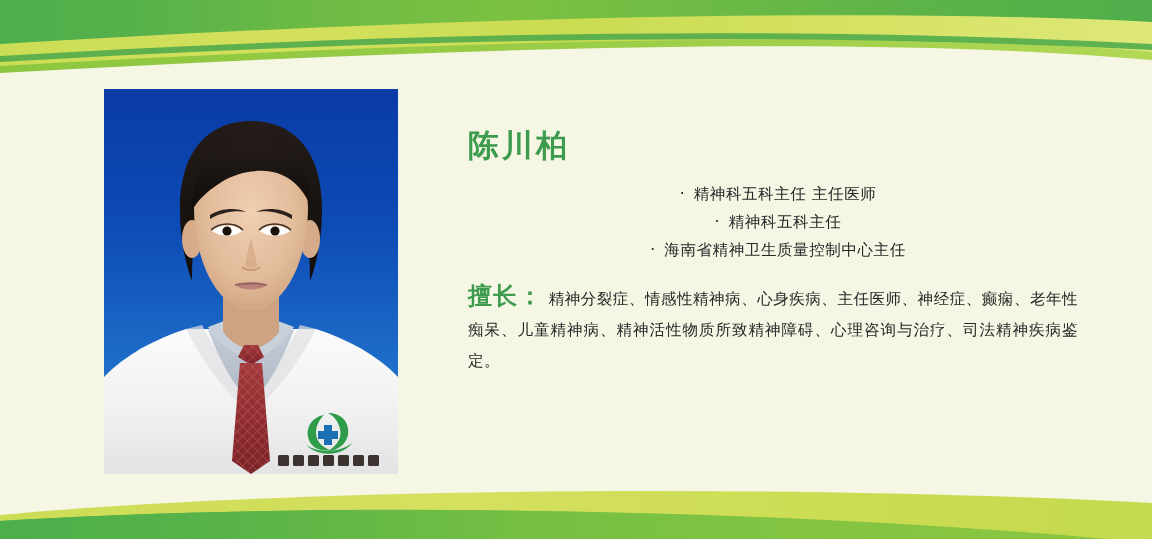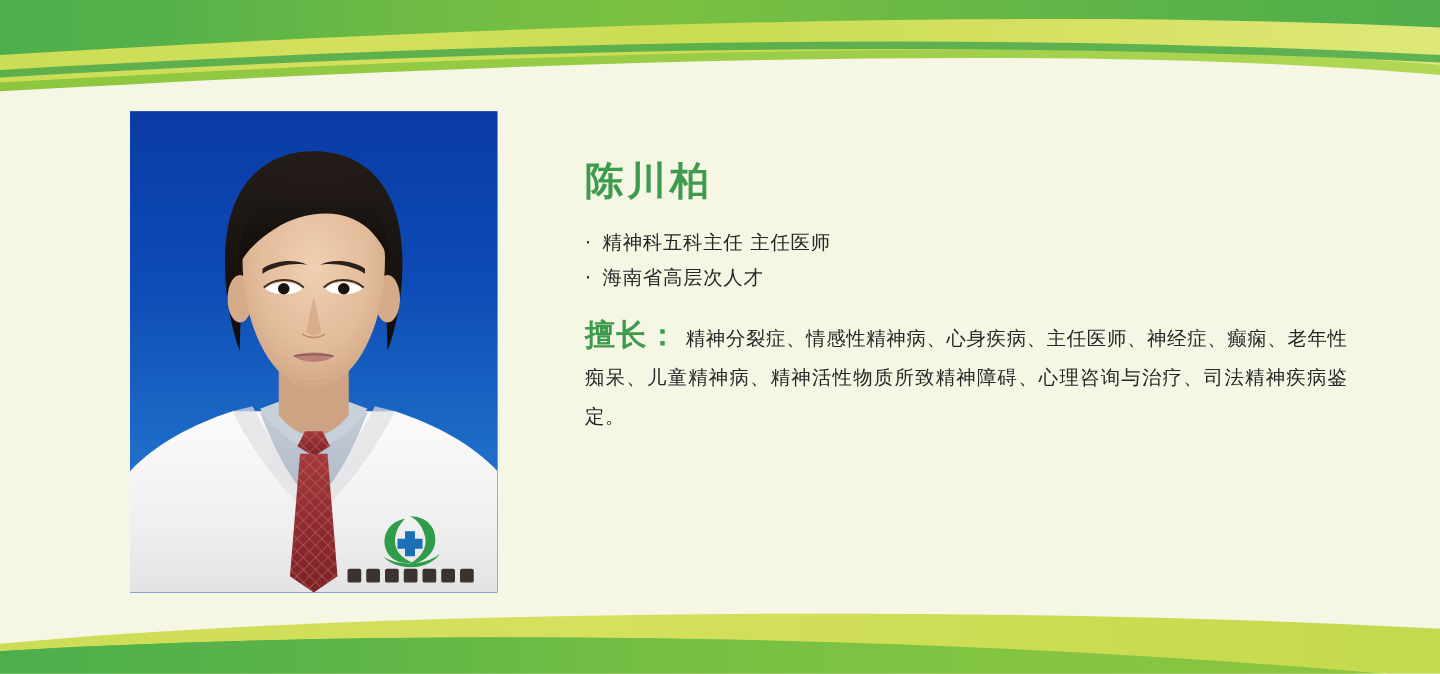--- a/index.html
+++ b/index.html
@@ -47,20 +47,21 @@
     line-height:1.1;
     margin-bottom:18px;
   }
   .cred-list { list-style:none; }
   .cred-item {
     font-size:15.5px;
     color:#262626;
     line-height:28px;
     letter-spacing:0.6px;
     white-space:nowrap;
+    text-align:center;
   }
   .cred-bullet { color:#262626; margin-right:3px; }
 
   .specialty {
     margin-top:17px;
     font-size:15.5px;
     color:#262626;
     line-height:31px;
     letter-spacing:0.5px;
     text-align:justify;
@@ -242,21 +243,25 @@
 
     <div class="doc-name">陈川柏</div>
 
     <ul class="cred-list">
       <li class="cred-item">
         <span class="cred-bullet">·</span>
         <span>精神科五科主任 主任医师</span>
       </li>
       <li class="cred-item">
         <span class="cred-bullet">·</span>
-        <span>海南省高层次人才</span>
+        <span>精神科五科主任</span>
+      </li>
+      <li class="cred-item">
+        <span class="cred-bullet">·</span>
+        <span>海南省精神卫生质量控制中心主任</span>
       </li>
     </ul>
 
     <div class="specialty">
       <span class="specialty-label">擅长：</span>
       <span class="specialty-text">精神分裂症、情感性精神病、心身疾病、主任医师、神经症、癫痫、老年性痴呆、儿童精神病、精神活性物质所致精神障碍、心理咨询与治疗、司法精神疾病鉴定。</span>
     </div>
 
   </div>
 </div>

